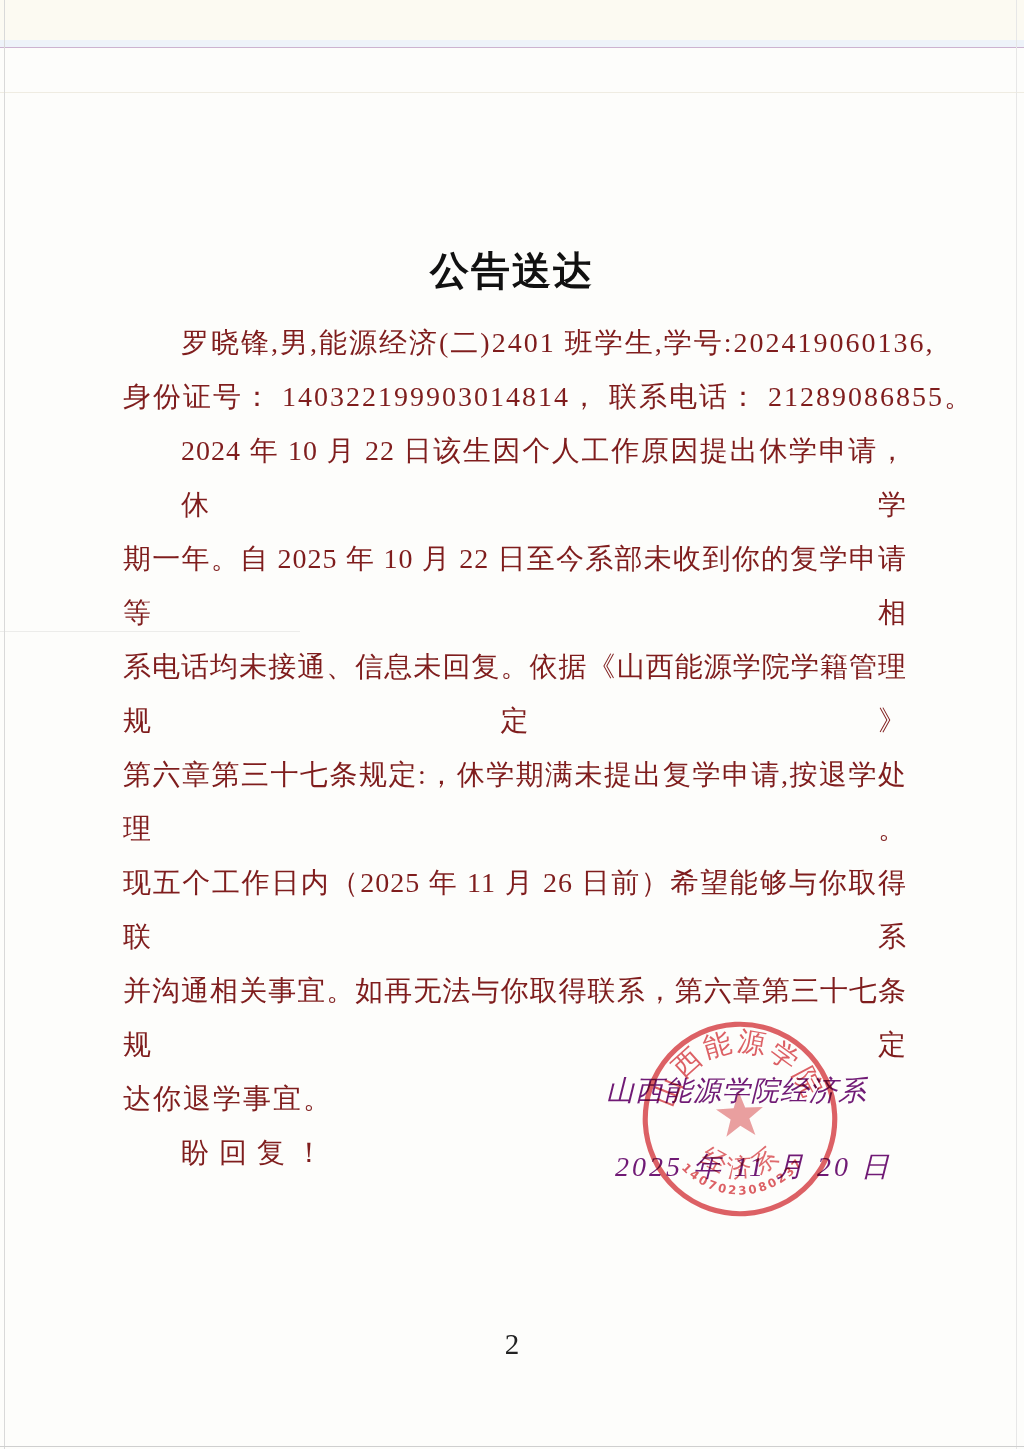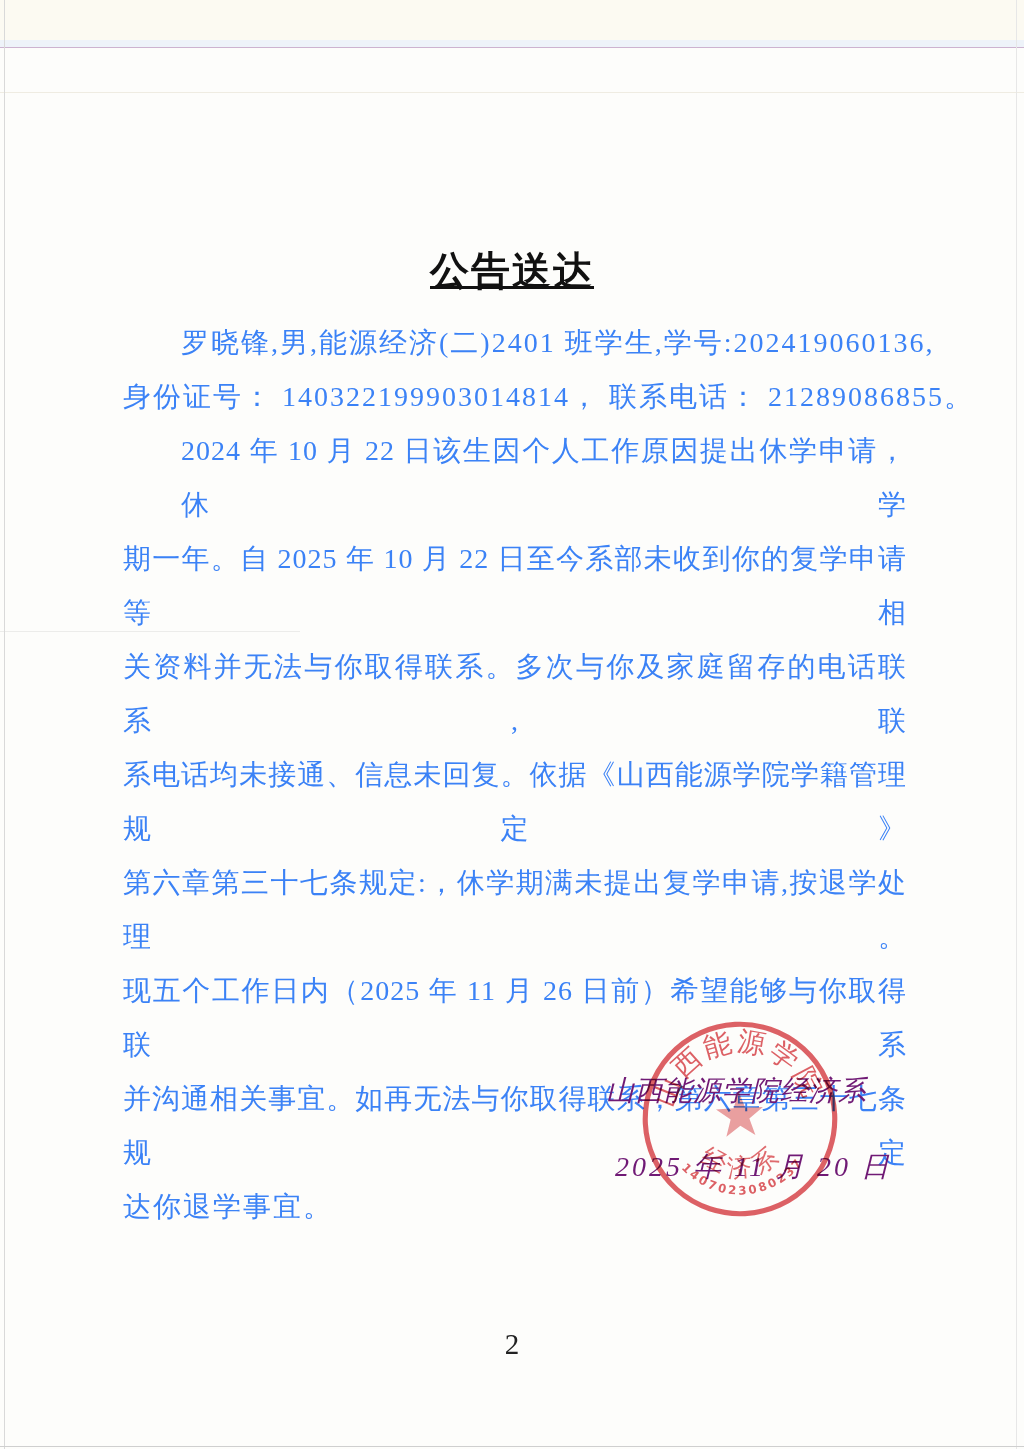--- a/index.html
+++ b/index.html
@@ -18,25 +18,25 @@
   .top-faint{left:0;top:92px;width:1024px;height:1px;background:#efece2;}
   .mid-faint{left:0;top:631px;width:300px;height:1px;background:#ececea;}
   .left-edge{left:4px;top:0;width:1px;height:1449px;background:#d9d9d9;}
   .right-edge{left:1016px;top:0;width:1px;height:1449px;background:#e7e7e7;}
   .bottom-edge{left:0;top:1446px;width:1024px;height:1px;background:#cfcfcf;}
 
   
   .title{
     position:absolute;left:0;top:244px;width:1024px;text-align:center;
     font-family:"DejaVu Sans","Liberation Sans",sans-serif;
-    font-weight:bold;font-size:39px;color:#111;letter-spacing:2px;text-decoration:underline;
+    font-weight:bold;font-size:39px;color:#111;letter-spacing:2px;
   }
   .body-text{
     position:absolute;left:123px;top:316px;width:784px;
-    font-size:28px;color:#3b82f6;line-height:54px;letter-spacing:2px;
+    font-size:28px;color:#7f1d1d;line-height:54px;letter-spacing:2px;
   }
   .body-text .line{white-space:nowrap;}
   .body-text .line.stretch{white-space:normal;text-align:justify;text-align-last:justify;letter-spacing:1px;}
   .body-text .line.indent{padding-left:58px;}
   .body-text .line.wide{letter-spacing:10px;}
 
   .signature{position:absolute;z-index:1;color:#701a75;font-style:italic;}
   .sig-dept{left:606px;top:1072px;font-size:28px;letter-spacing:1px;white-space:nowrap;}
   .sig-date{left:615px;top:1148px;font-size:28px;letter-spacing:3px;white-space:nowrap;}
 
@@ -66,26 +66,26 @@
   <div class="scan-line right-edge"></div>
   <div class="scan-line bottom-edge"></div>
 
   <div class="title">公告送达</div>
 
   <div class="body-text">
     <div class="line indent">罗晓锋,男,能源经济(二)2401 班学生,学号:202419060136,</div>
     <div class="line">身份证号： 140322199903014814， 联系电话： 21289086855。</div>
     <div class="line indent stretch">2024 年 10 月 22 日该生因个人工作原因提出休学申请， 休学</div>
     <div class="line stretch">期一年。自 2025 年 10 月 22 日至今系部未收到你的复学申请等相</div>
-    <div class="line stretch">关资料并无法与你取得联系。多次与你及家庭留存的电话联系,联</div>
     <div class="line stretch">系电话均未接通、信息未回复。依据《山西能源学院学籍管理规定》</div>
     <div class="line stretch">第六章第三十七条规定:，休学期满未提出复学申请,按退学处理。</div>
     <div class="line stretch">现五个工作日内（2025 年 11 月 26 日前）希望能够与你取得联系</div>
     <div class="line stretch">并沟通相关事宜。如再无法与你取得联系，第六章第三十七条规定</div>
     <div class="line">达你退学事宜。</div>
+    <div class="line indent wide">盼回复！</div>
   </div>
 
   <div class="signature sig-dept">山西能源学院经济系</div>
   <div class="signature sig-date">2025 年 11 月 20 日</div>
 
   <svg class="seal" viewBox="0 0 200 200">
     <defs>
       <path id="arcTop" d="M 36.3 82.9 A 66 66 0 0 1 163.7 82.9" fill="none"></path>
       <path id="arcInner" d="M 61.1 138.9 A 55 55 0 0 0 138.9 138.9" fill="none"></path>
       <path id="arcCode" d="M 41.2 145.5 A 76 76 0 0 0 158.8 145.5" fill="none"></path>

